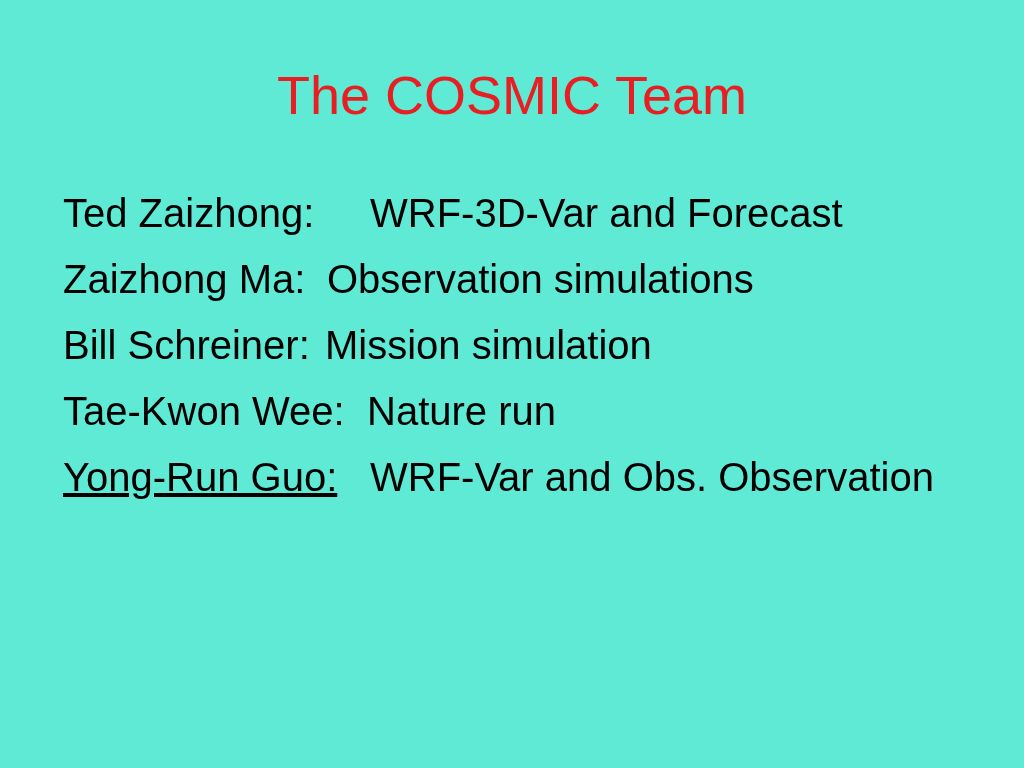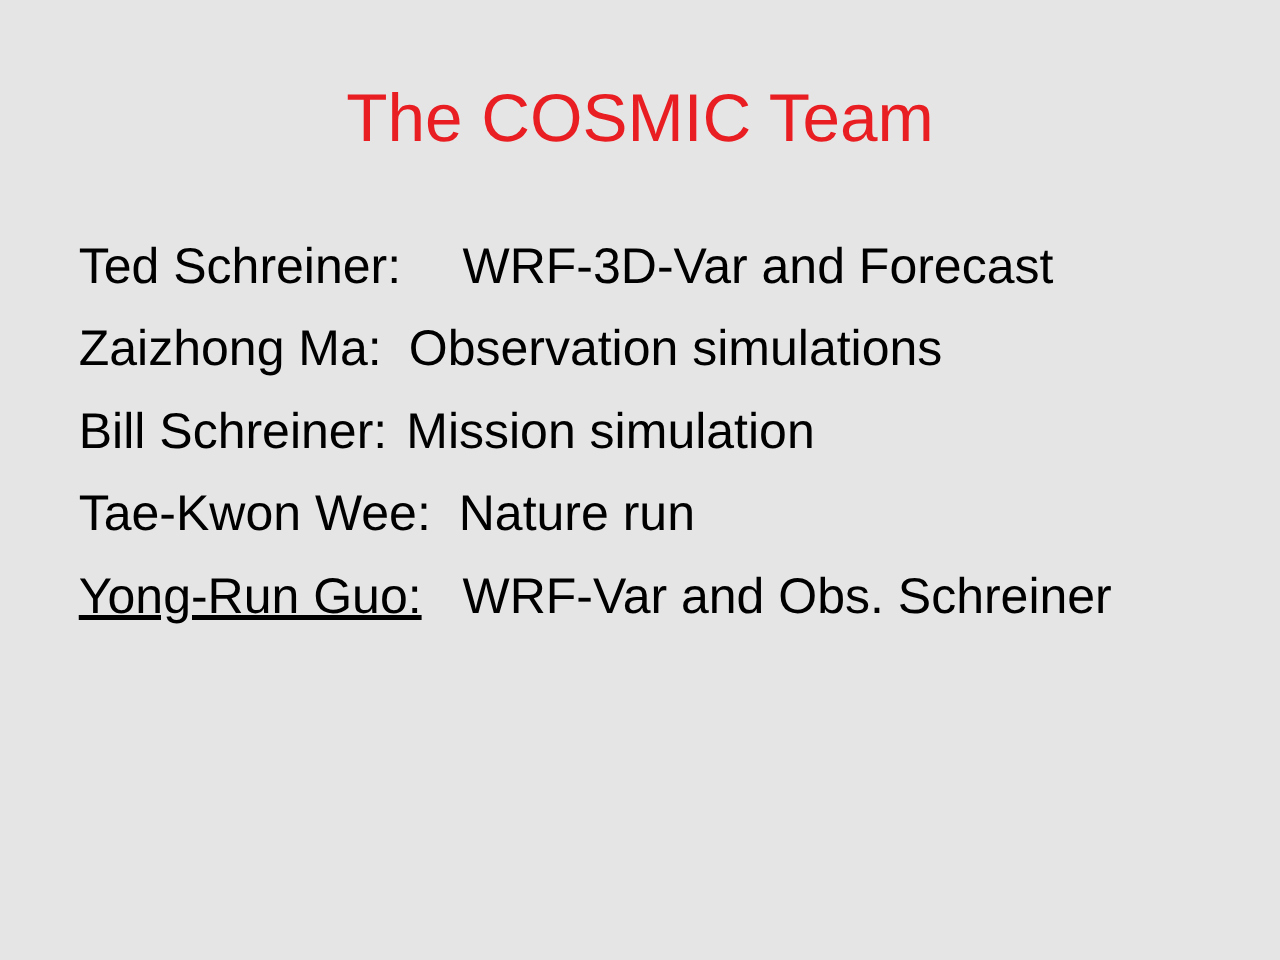--- a/index.html
+++ b/index.html
@@ -4,21 +4,21 @@
 <style>
   html, body {
     margin: 0;
     padding: 0;
     background: #ffffff;
   }
   .slide {
     position: relative;
     width: 1024px;
     height: 768px;
-    background: #e5e5e5;
+    background: #5eead4;
     font-family: "Liberation Sans", sans-serif;
     color: #000000;
     overflow: hidden;
   }
   .title {
     position: absolute;
     top: 62px;
     left: 0;
     width: 100%;
     margin: 0;
@@ -54,37 +54,37 @@
 <body>
 
 <div class="slide">
 
   <h1 class="title">The COSMIC Team</h1>
 
   <div class="body-text">
 
 
     <div class="row">
-      <span class="name n2">Ted Schreiner:</span><span class="role">WRF-3D-Var and Forecast</span>
+      <span class="name n2">Ted Zaizhong:</span><span class="role">WRF-3D-Var and Forecast</span>
     </div>
 
     <div class="row">
       <span class="name n4">Zaizhong Ma:</span><span class="role">Observation simulations</span>
     </div>
 
     <div class="row">
       <span class="name n3">Bill Schreiner:</span><span class="role">Mission simulation</span>
     </div>
 
     <div class="row">
       <span class="name n5">Tae-Kwon Wee:</span><span class="role">Nature run</span>
     </div>
 
     <div class="row">
-      <span class="name n6">Yong-Run Guo:</span><span class="role">WRF-Var and Obs. Schreiner</span>
+      <span class="name n6">Yong-Run Guo:</span><span class="role">WRF-Var and Obs. Observation</span>
     </div>
 
     <div class="row blank"></div>
 
 
   </div>
 
 </div>
 
 </body></html>

